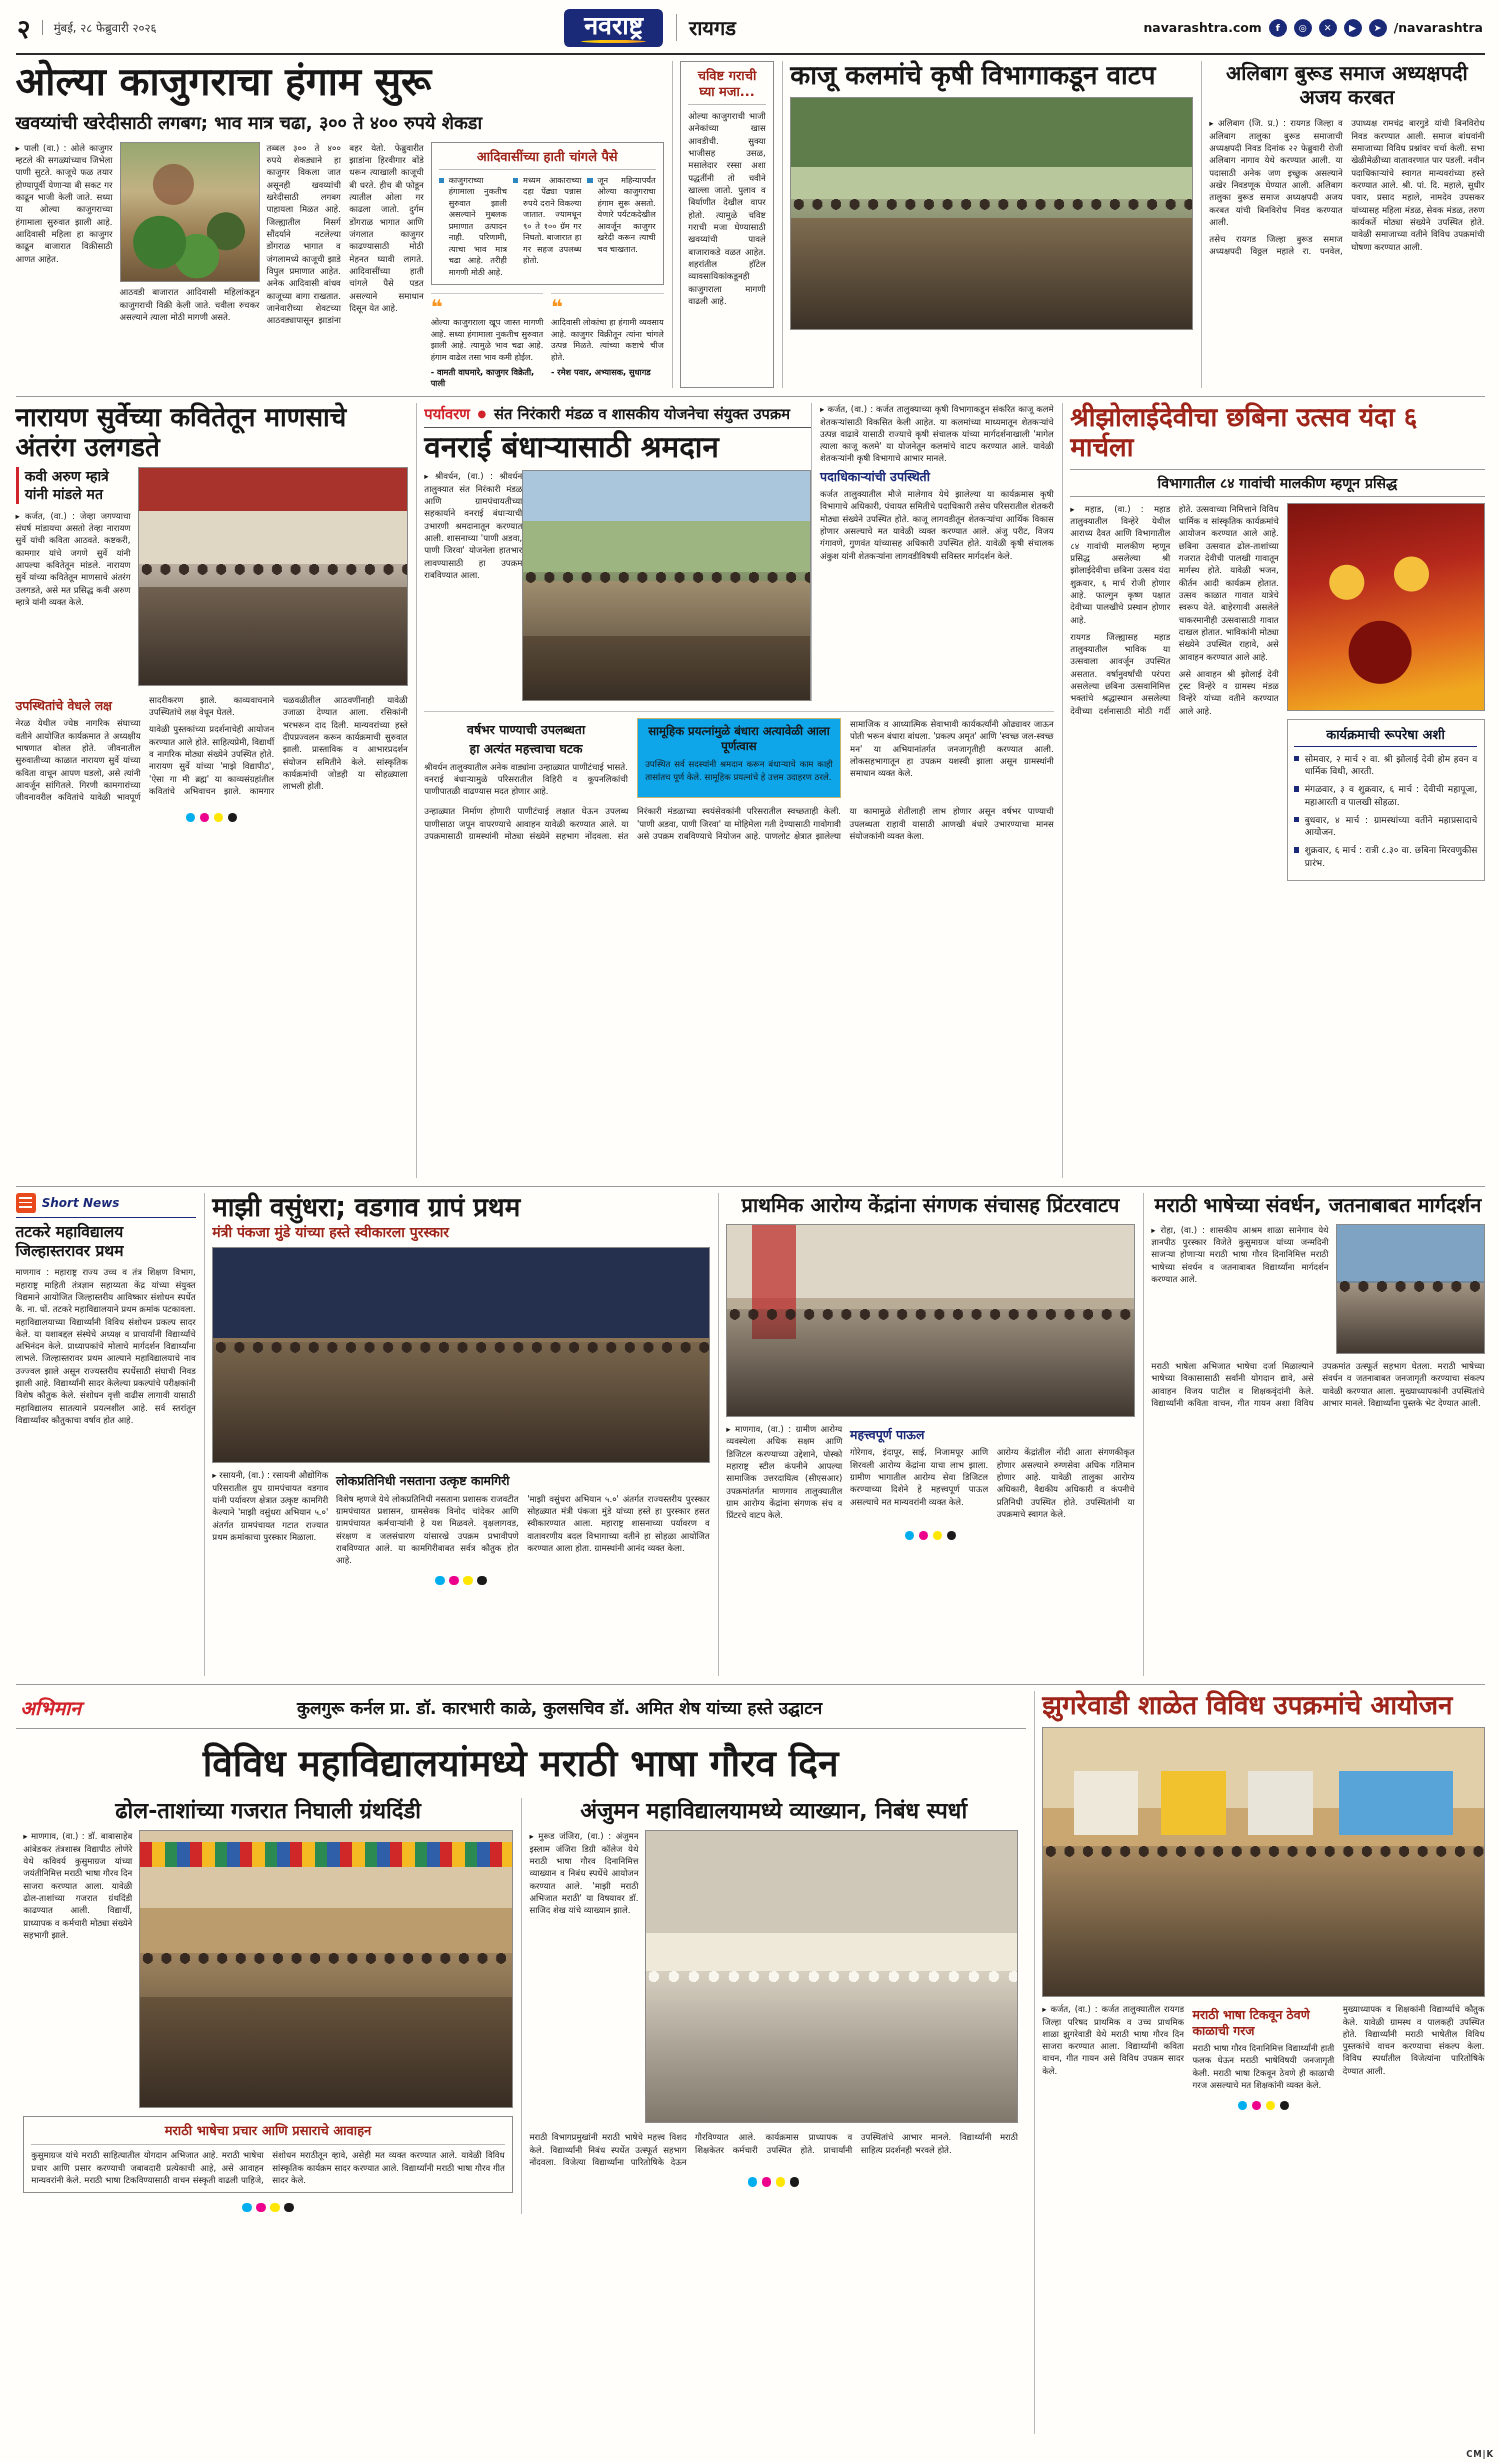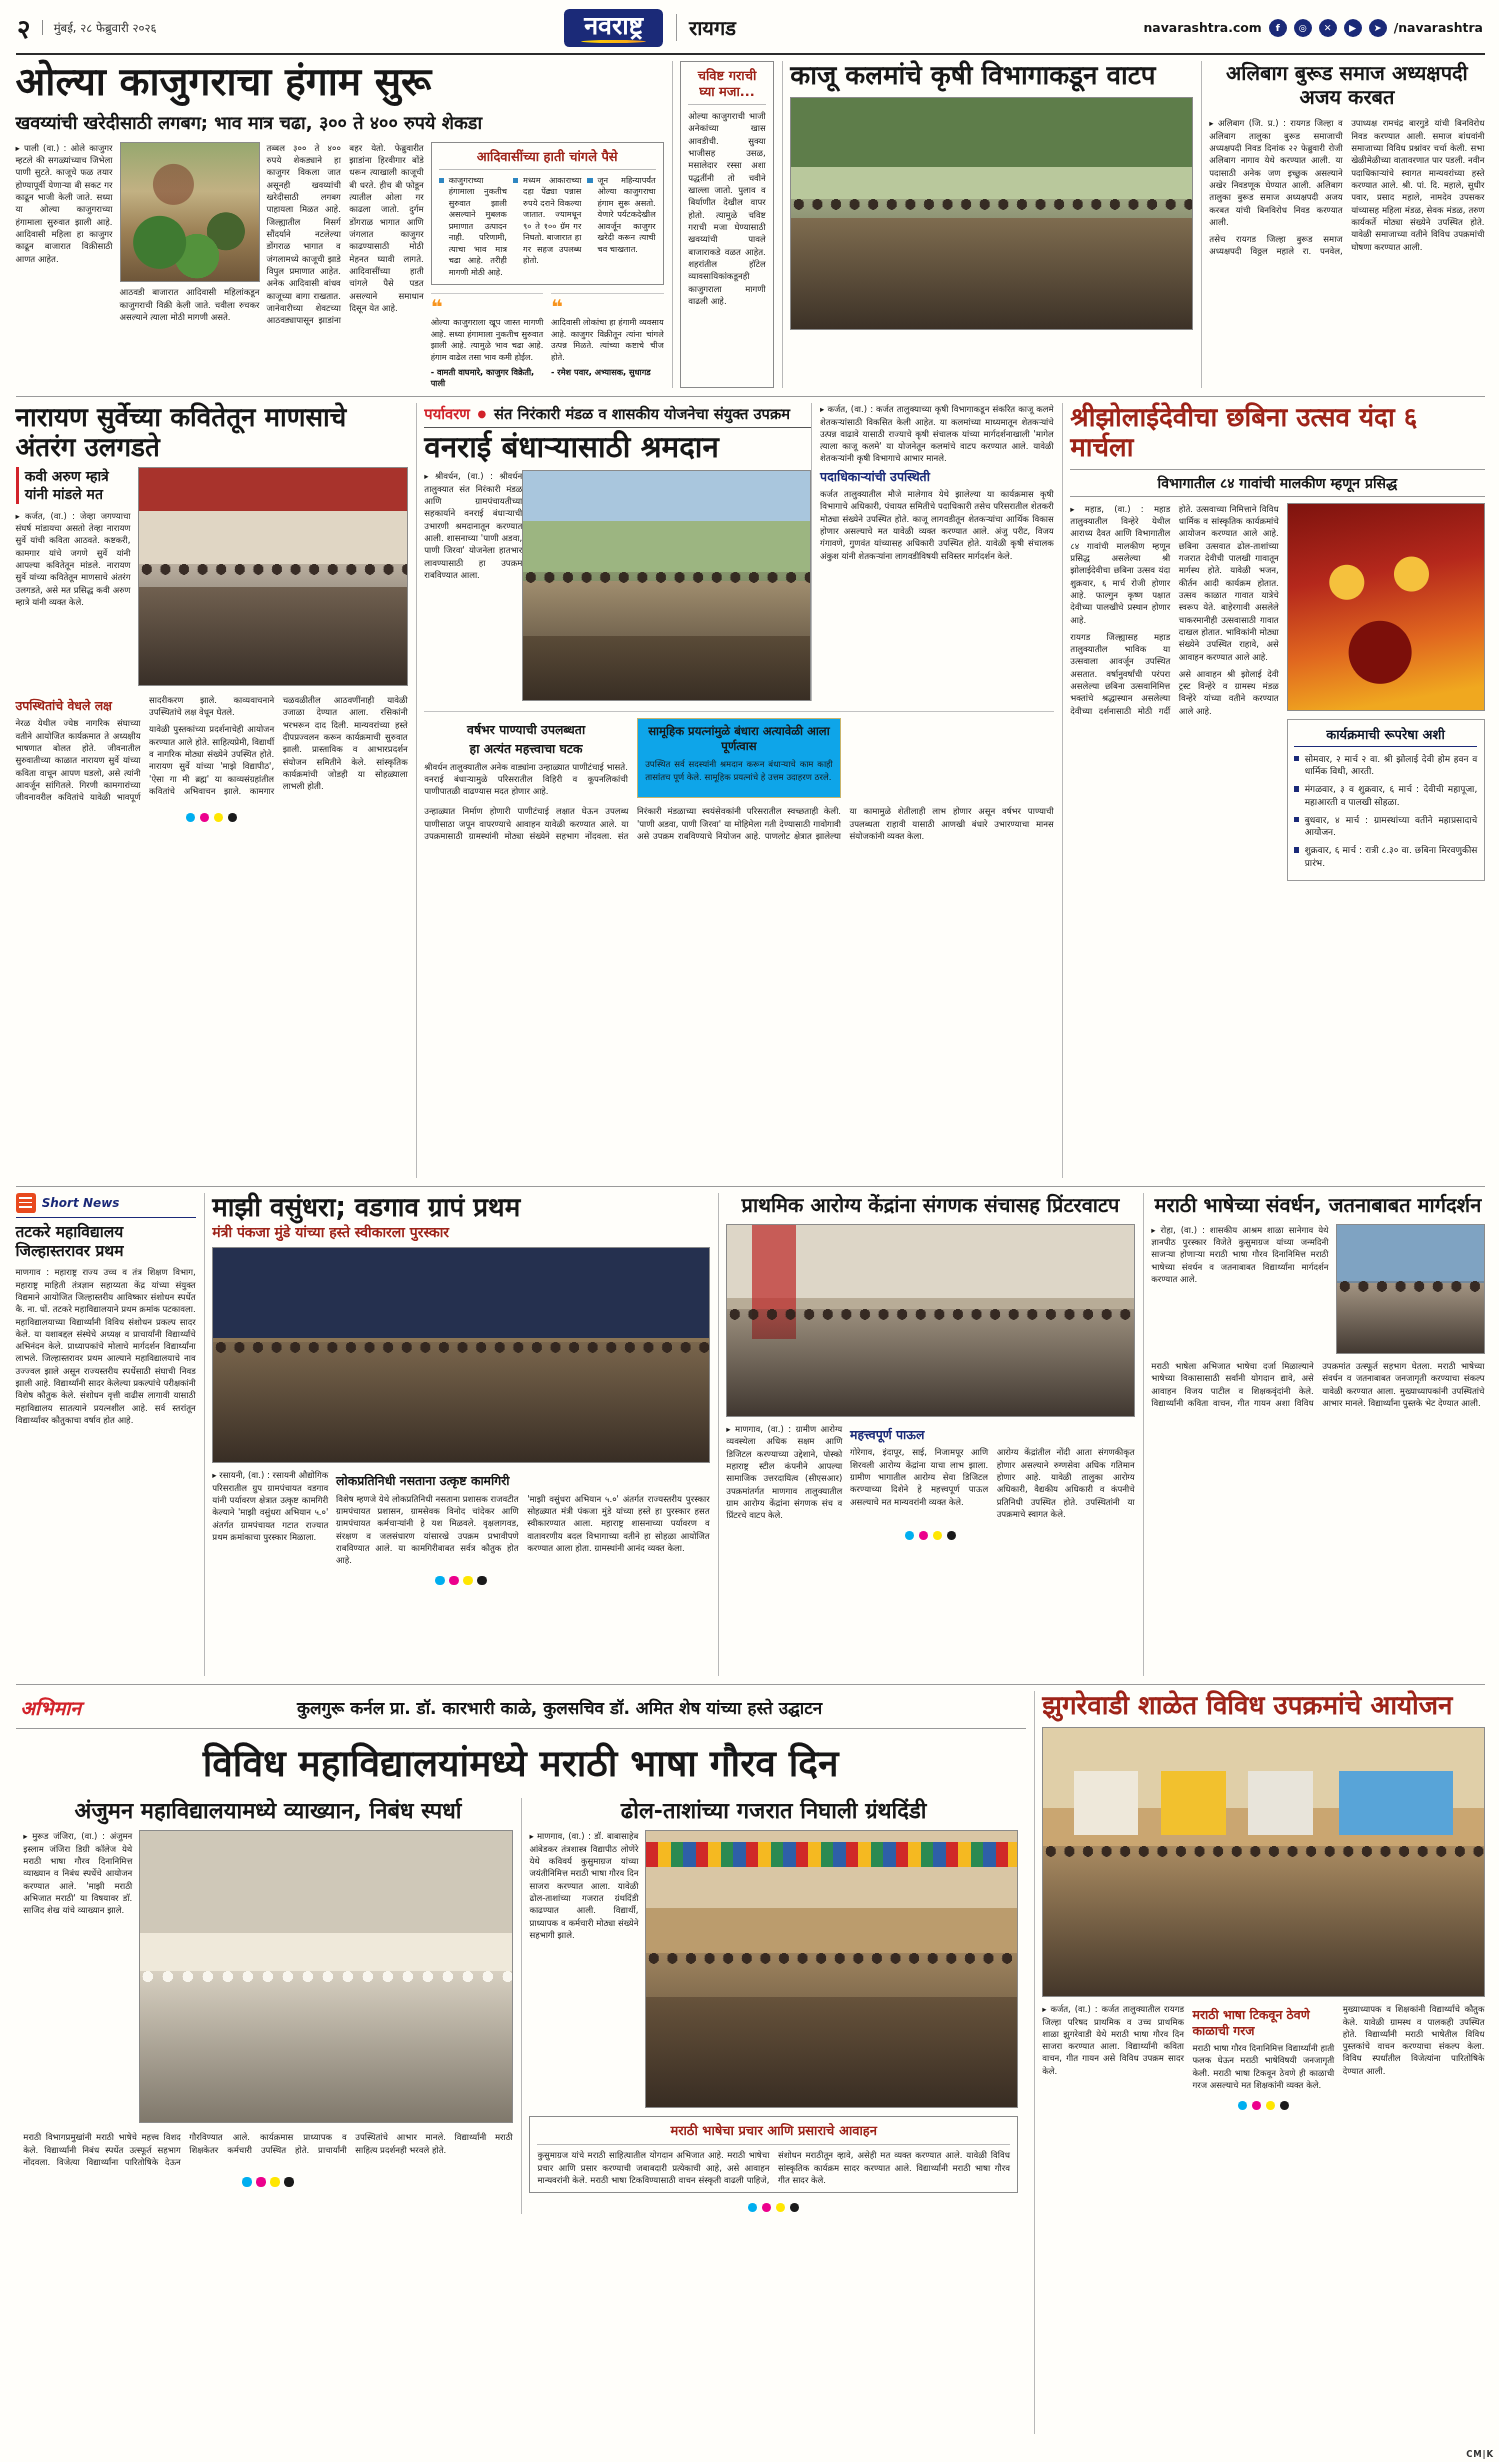--- a/index.html
+++ b/index.html
@@ -302,20 +302,21 @@
       <div class="f-bottom">
         <div class="crossbox">
           <h4 class="cross">वर्षभर पाण्याची उपलब्धता</h4>
           <h4 class="cross">हा अत्यंत महत्त्वाचा घटक</h4>
           <p class="body small">श्रीवर्धन तालुक्यातील अनेक वाड्यांना उन्हाळ्यात पाणीटंचाई भासते. वनराई बंधाऱ्यामुळे परिसरातील विहिरी व कूपनलिकांची पाणीपातळी वाढण्यास मदत होणार आहे.</p>
         </div>
         <div class="shade-box">
           <h4>सामूहिक प्रयत्नांमुळे बंधारा अत्यावेळी आला पूर्णत्वास</h4>
           <p class="body small">उपस्थित सर्व सदस्यांनी श्रमदान करून बंधाऱ्याचे काम काही तासांतच पूर्ण केले. सामूहिक प्रयत्नांचे हे उत्तम उदाहरण ठरले.</p>
         </div>
+        <p class="body small">सामाजिक व आध्यात्मिक सेवाभावी कार्यकर्त्यांनी ओढ्यावर जाऊन पोती भरून बंधारा बांधला. 'प्रकल्प अमृत' आणि 'स्वच्छ जल-स्वच्छ मन' या अभियानांतर्गत जनजागृतीही करण्यात आली. लोकसहभागातून हा उपक्रम यशस्वी झाला असून ग्रामस्थांनी समाधान व्यक्त केले.</p>
       </div>
       <div class="body small b3 mt10">उन्हाळ्यात निर्माण होणारी पाणीटंचाई लक्षात घेऊन उपलब्ध पाणीसाठा जपून वापरण्याचे आवाहन यावेळी करण्यात आले. या उपक्रमासाठी ग्रामस्थांनी मोठ्या संख्येने सहभाग नोंदवला. संत निरंकारी मंडळाच्या स्वयंसेवकांनी परिसरातील स्वच्छताही केली. 'पाणी अडवा, पाणी जिरवा' या मोहिमेला गती देण्यासाठी गावोगावी असे उपक्रम राबविण्याचे नियोजन आहे. पाणलोट क्षेत्रात झालेल्या या कामामुळे शेतीलाही लाभ होणार असून वर्षभर पाण्याची उपलब्धता राहावी यासाठी आणखी बंधारे उभारण्याचा मानस संयोजकांनी व्यक्त केला.</div>
     </div>
 
     <article class="cell">
       <h2 class="hD maroon">श्रीझोलाईदेवीचा छबिना उत्सव यंदा ६ मार्चला</h2>
       <div class="deck g-deck">विभागातील ८४ गावांची मालकीण म्हणून प्रसिद्ध</div>
       <div class="g-grid">
         <div class="body small b2">
           <p>▸ महाड, (वा.) : महाड तालुक्यातील विन्हेरे येथील आराध्य दैवत आणि विभागातील ८४ गावांची मालकीण म्हणून प्रसिद्ध असलेल्या श्री झोलाईदेवीचा छबिना उत्सव यंदा शुक्रवार, ६ मार्च रोजी होणार आहे. फाल्गुन कृष्ण पक्षात देवीच्या पालखीचे प्रस्थान होणार आहे.</p>
@@ -404,51 +405,51 @@
 
     <div class="cell">
       <div class="kicker-row">
         <span class="label-red">अभिमान</span>
         <p class="kick-main">कुलगुरू कर्नल प्रा. डॉ. कारभारी काळे, कुलसचिव डॉ. अमित शेष यांच्या हस्ते उद्घाटन</p>
       </div>
       <h1 class="hBig">विविध महाविद्यालयांमध्ये मराठी भाषा गौरव दिन</h1>
       <div class="l-inner">
 
         <article class="l-sub">
+          <h3 class="hB">ढोल-ताशांच्या गजरात निघाली ग्रंथदिंडी</h3>
+          <div class="s1-grid">
+            <p class="body small">▸ माणगाव, (वा.) : डॉ. बाबासाहेब आंबेडकर तंत्रशास्त्र विद्यापीठ लोणेरे येथे कविवर्य कुसुमाग्रज यांच्या जयंतीनिमित्त मराठी भाषा गौरव दिन साजरा करण्यात आला. यावेळी ढोल-ताशांच्या गजरात ग्रंथदिंडी काढण्यात आली. विद्यार्थी, प्राध्यापक व कर्मचारी मोठ्या संख्येने सहभागी झाले.</p>
+            <div class="ph ph-dindi p-dindi crowd"></div>
+          </div>
+          <div class="box mt10">
+            <h4 class="box-title maroon">मराठी भाषेचा प्रचार आणि प्रसाराचे आवाहन</h4>
+            <p class="body small b2">कुसुमाग्रज यांचे मराठी साहित्यातील योगदान अभिजात आहे. मराठी भाषेचा प्रचार आणि प्रसार करण्याची जबाबदारी प्रत्येकाची आहे, असे आवाहन मान्यवरांनी केले. मराठी भाषा टिकविण्यासाठी वाचन संस्कृती वाढली पाहिजे, संशोधन मराठीतून व्हावे, असेही मत व्यक्त करण्यात आले. यावेळी विविध सांस्कृतिक कार्यक्रम सादर करण्यात आले. विद्यार्थ्यांनी मराठी भाषा गौरव गीत सादर केले.</p>
+          </div>
+          <div class="cmyk">
+            <i class="dc"></i>
+              <i class="dm"></i>
+              <i class="dy"></i>
+              <i class="dk"></i>
+          </div>
+        </article>
+
+        <article class="l-sub">
           <h3 class="hB">अंजुमन महाविद्यालयामध्ये व्याख्यान, निबंध स्पर्धा</h3>
           <div class="s1-grid">
             <p class="body small">▸ मुरूड जंजिरा, (वा.) : अंजुमन इस्लाम जंजिरा डिग्री कॉलेज येथे मराठी भाषा गौरव दिनानिमित्त व्याख्यान व निबंध स्पर्धेचे आयोजन करण्यात आले. 'माझी मराठी अभिजात मराठी' या विषयावर डॉ. साजिद शेख यांचे व्याख्यान झाले.</p>
             <div class="ph ph-hall p-hall crowd-light"></div>
           </div>
           <div class="body small b3 mt10">मराठी विभागप्रमुखांनी मराठी भाषेचे महत्त्व विशद केले. विद्यार्थ्यांनी निबंध स्पर्धेत उत्स्फूर्त सहभाग नोंदवला. विजेत्या विद्यार्थ्यांना पारितोषिके देऊन गौरविण्यात आले. कार्यक्रमास प्राध्यापक व शिक्षकेतर कर्मचारी उपस्थित होते. प्राचार्यांनी उपस्थितांचे आभार मानले. विद्यार्थ्यांनी मराठी साहित्य प्रदर्शनही भरवले होते.</div>
           <div class="cmyk">
             <i class="dc"></i>
               <i class="dm"></i>
               <i class="dy"></i>
               <i class="dk"></i>
           </div>
         </article>
-
-        <article class="l-sub">
-          <h3 class="hB">ढोल-ताशांच्या गजरात निघाली ग्रंथदिंडी</h3>
-          <div class="s1-grid">
-            <p class="body small">▸ माणगाव, (वा.) : डॉ. बाबासाहेब आंबेडकर तंत्रशास्त्र विद्यापीठ लोणेरे येथे कविवर्य कुसुमाग्रज यांच्या जयंतीनिमित्त मराठी भाषा गौरव दिन साजरा करण्यात आला. यावेळी ढोल-ताशांच्या गजरात ग्रंथदिंडी काढण्यात आली. विद्यार्थी, प्राध्यापक व कर्मचारी मोठ्या संख्येने सहभागी झाले.</p>
-            <div class="ph ph-dindi p-dindi crowd"></div>
-          </div>
-          <div class="box mt10">
-            <h4 class="box-title maroon">मराठी भाषेचा प्रचार आणि प्रसाराचे आवाहन</h4>
-            <p class="body small b2">कुसुमाग्रज यांचे मराठी साहित्यातील योगदान अभिजात आहे. मराठी भाषेचा प्रचार आणि प्रसार करण्याची जबाबदारी प्रत्येकाची आहे, असे आवाहन मान्यवरांनी केले. मराठी भाषा टिकविण्यासाठी वाचन संस्कृती वाढली पाहिजे, संशोधन मराठीतून व्हावे, असेही मत व्यक्त करण्यात आले. यावेळी विविध सांस्कृतिक कार्यक्रम सादर करण्यात आले. विद्यार्थ्यांनी मराठी भाषा गौरव गीत सादर केले.</p>
-          </div>
-          <div class="cmyk">
-            <i class="dc"></i>
-              <i class="dm"></i>
-              <i class="dy"></i>
-              <i class="dk"></i>
-          </div>
-        </article>
       </div>
     </div>
 
     <article class="cell">
       <h2 class="hD maroon">झुगरेवाडी शाळेत विविध उपक्रमांचे आयोजन</h2>
       <div class="ph ph-m p-kids crowd"></div>
       <div class="m-grid">
         <p class="body small">▸ कर्जत, (वा.) : कर्जत तालुक्यातील रायगड जिल्हा परिषद प्राथमिक व उच्च प्राथमिक शाळा झुगरेवाडी येथे मराठी भाषा गौरव दिन साजरा करण्यात आला. विद्यार्थ्यांनी कविता वाचन, गीत गायन असे विविध उपक्रम सादर केले.</p>
         <div>
           <h4 class="cross maroon">मराठी भाषा टिकवून ठेवणे काळाची गरज</h4>

